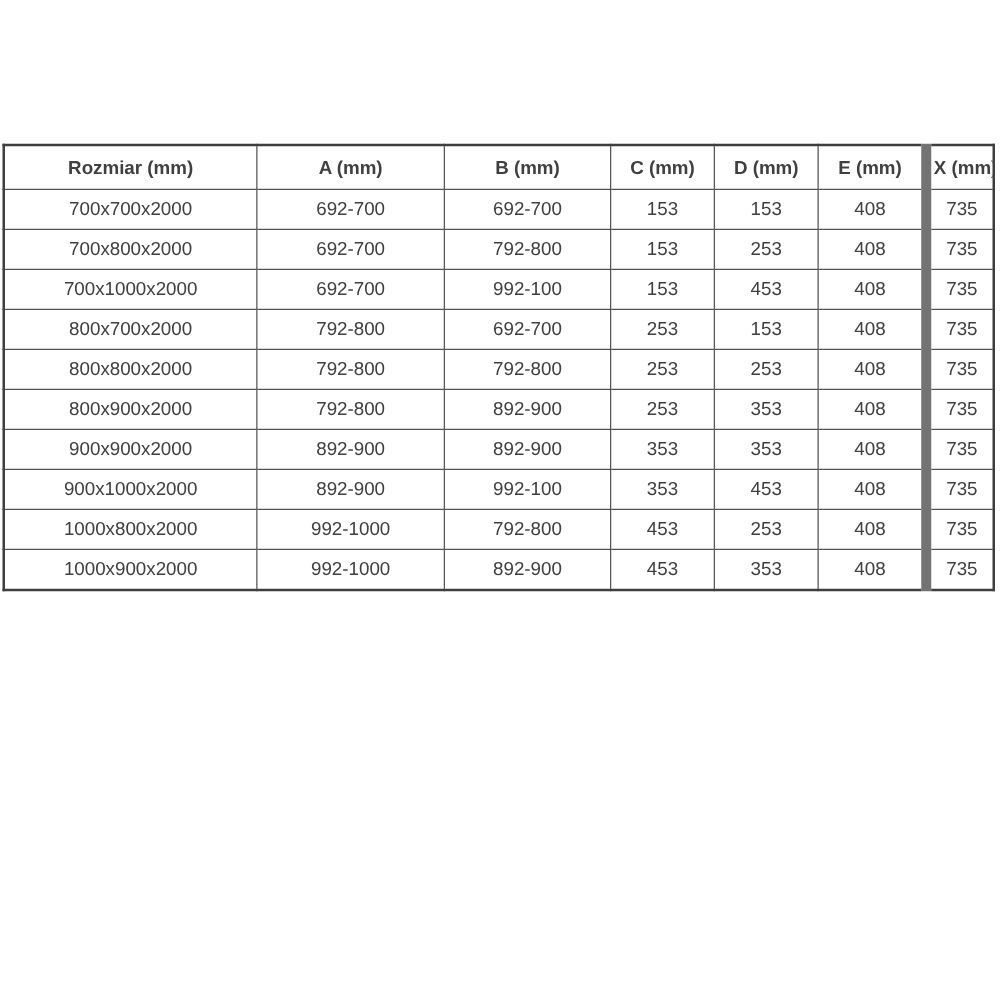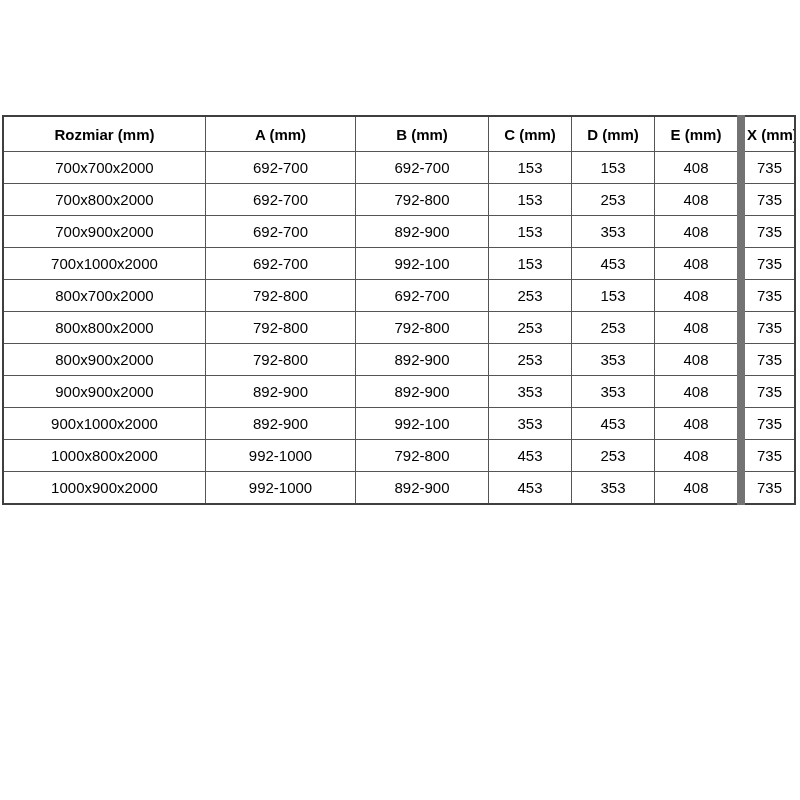--- a/index.html
+++ b/index.html
@@ -14,21 +14,21 @@
     font-family: "Liberation Sans", sans-serif;
   }
   .spec-table {
     position: absolute;
     top: 115px;
     left: 2px;
     width: 794px;
     border-collapse: collapse;
     table-layout: fixed;
     font-size: 15px;
-    color: #000000;
+    color: #404040;
     border: 2px solid #3f3f3f;
     background: #ffffff;
   }
   .spec-table th,
   .spec-table td {
     border: 1px solid #555555;
     text-align: center;
     vertical-align: middle;
     padding: 0 2px;
     height: 31px;
@@ -77,29 +77,20 @@
         <td>153</td>
         <td>408</td>
         <td>735</td>
       </tr>
       <tr>
         <td>700x800x2000</td>
         <td>692-700</td>
         <td>792-800</td>
         <td>153</td>
         <td>253</td>
-        <td>408</td>
-        <td>735</td>
-      </tr>
-      <tr>
-        <td>700x900x2000</td>
-        <td>692-700</td>
-        <td>892-900</td>
-        <td>153</td>
-        <td>353</td>
         <td>408</td>
         <td>735</td>
       </tr>
       <tr>
         <td>700x1000x2000</td>
         <td>692-700</td>
         <td>992-100</td>
         <td>153</td>
         <td>453</td>
         <td>408</td>

